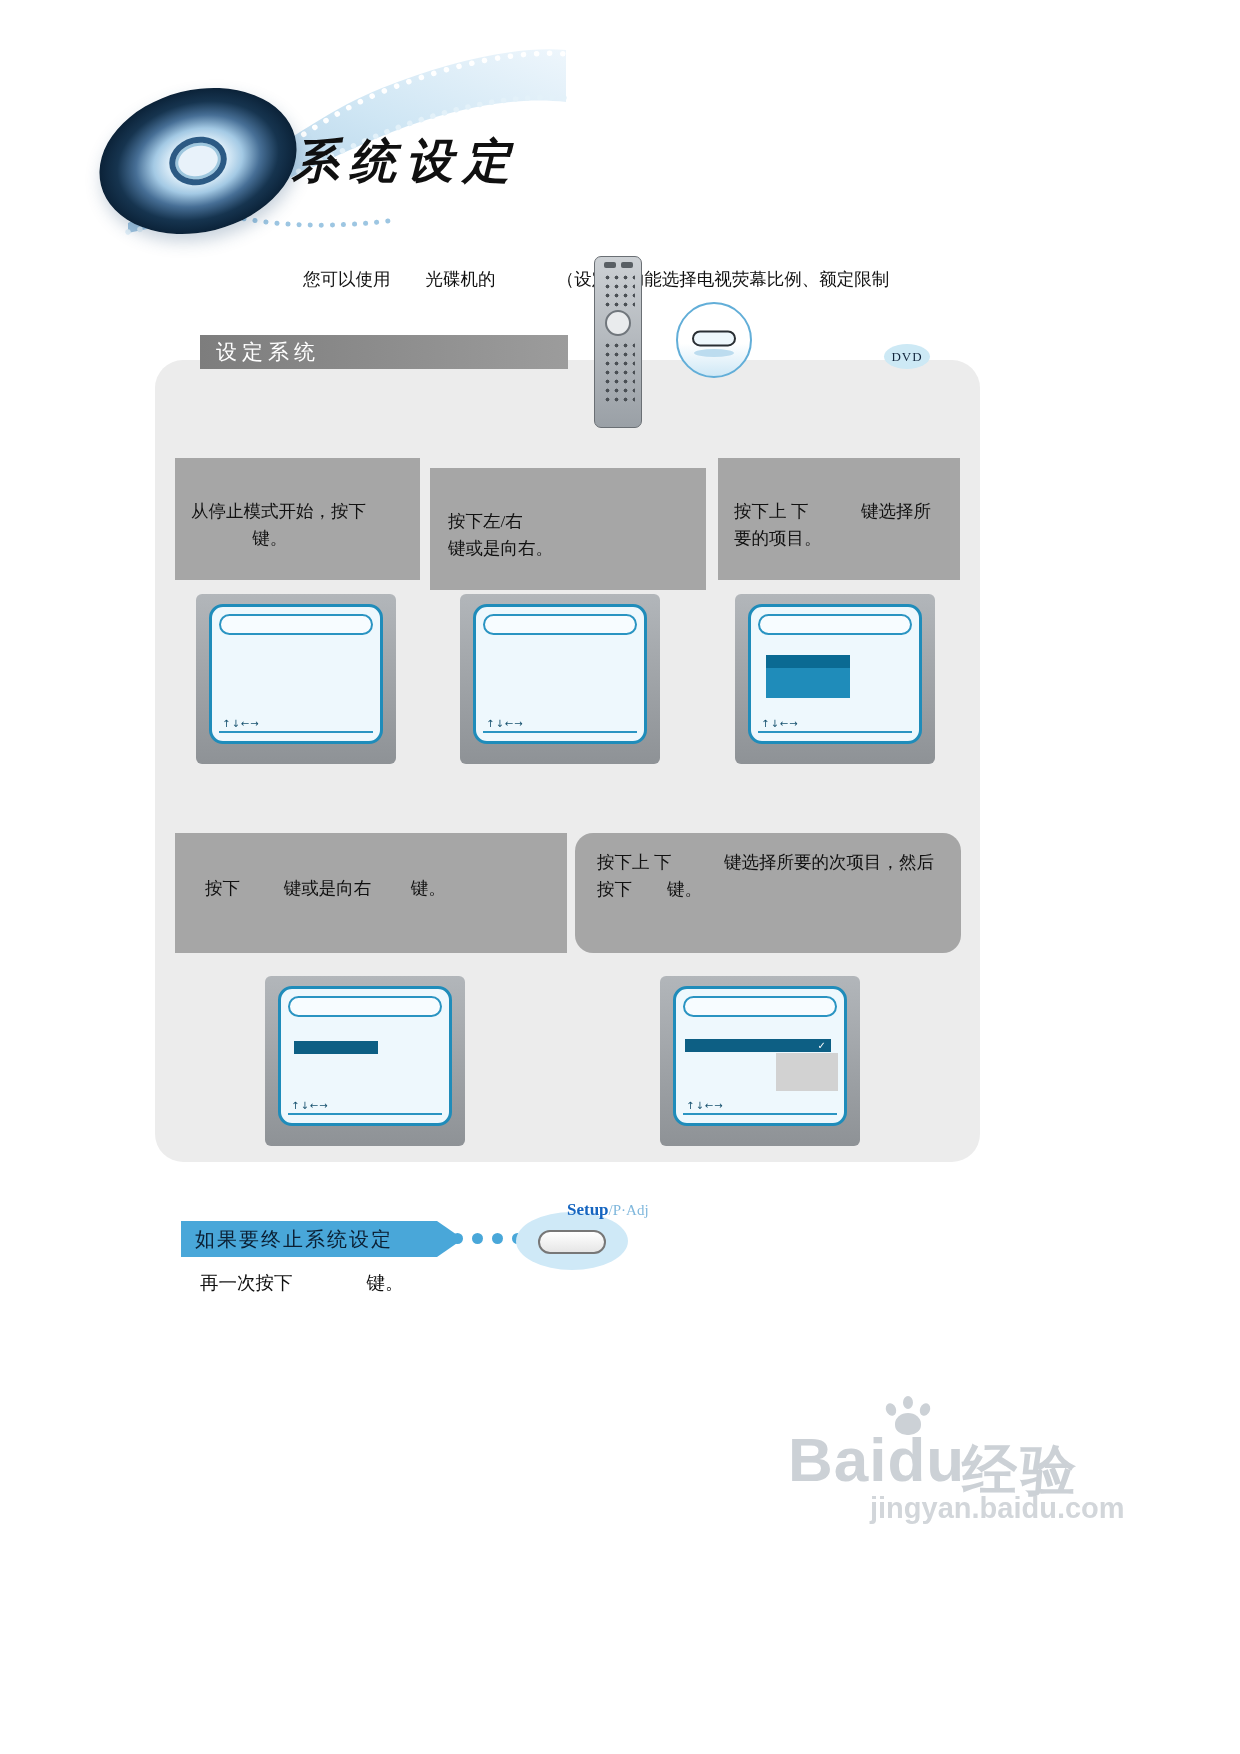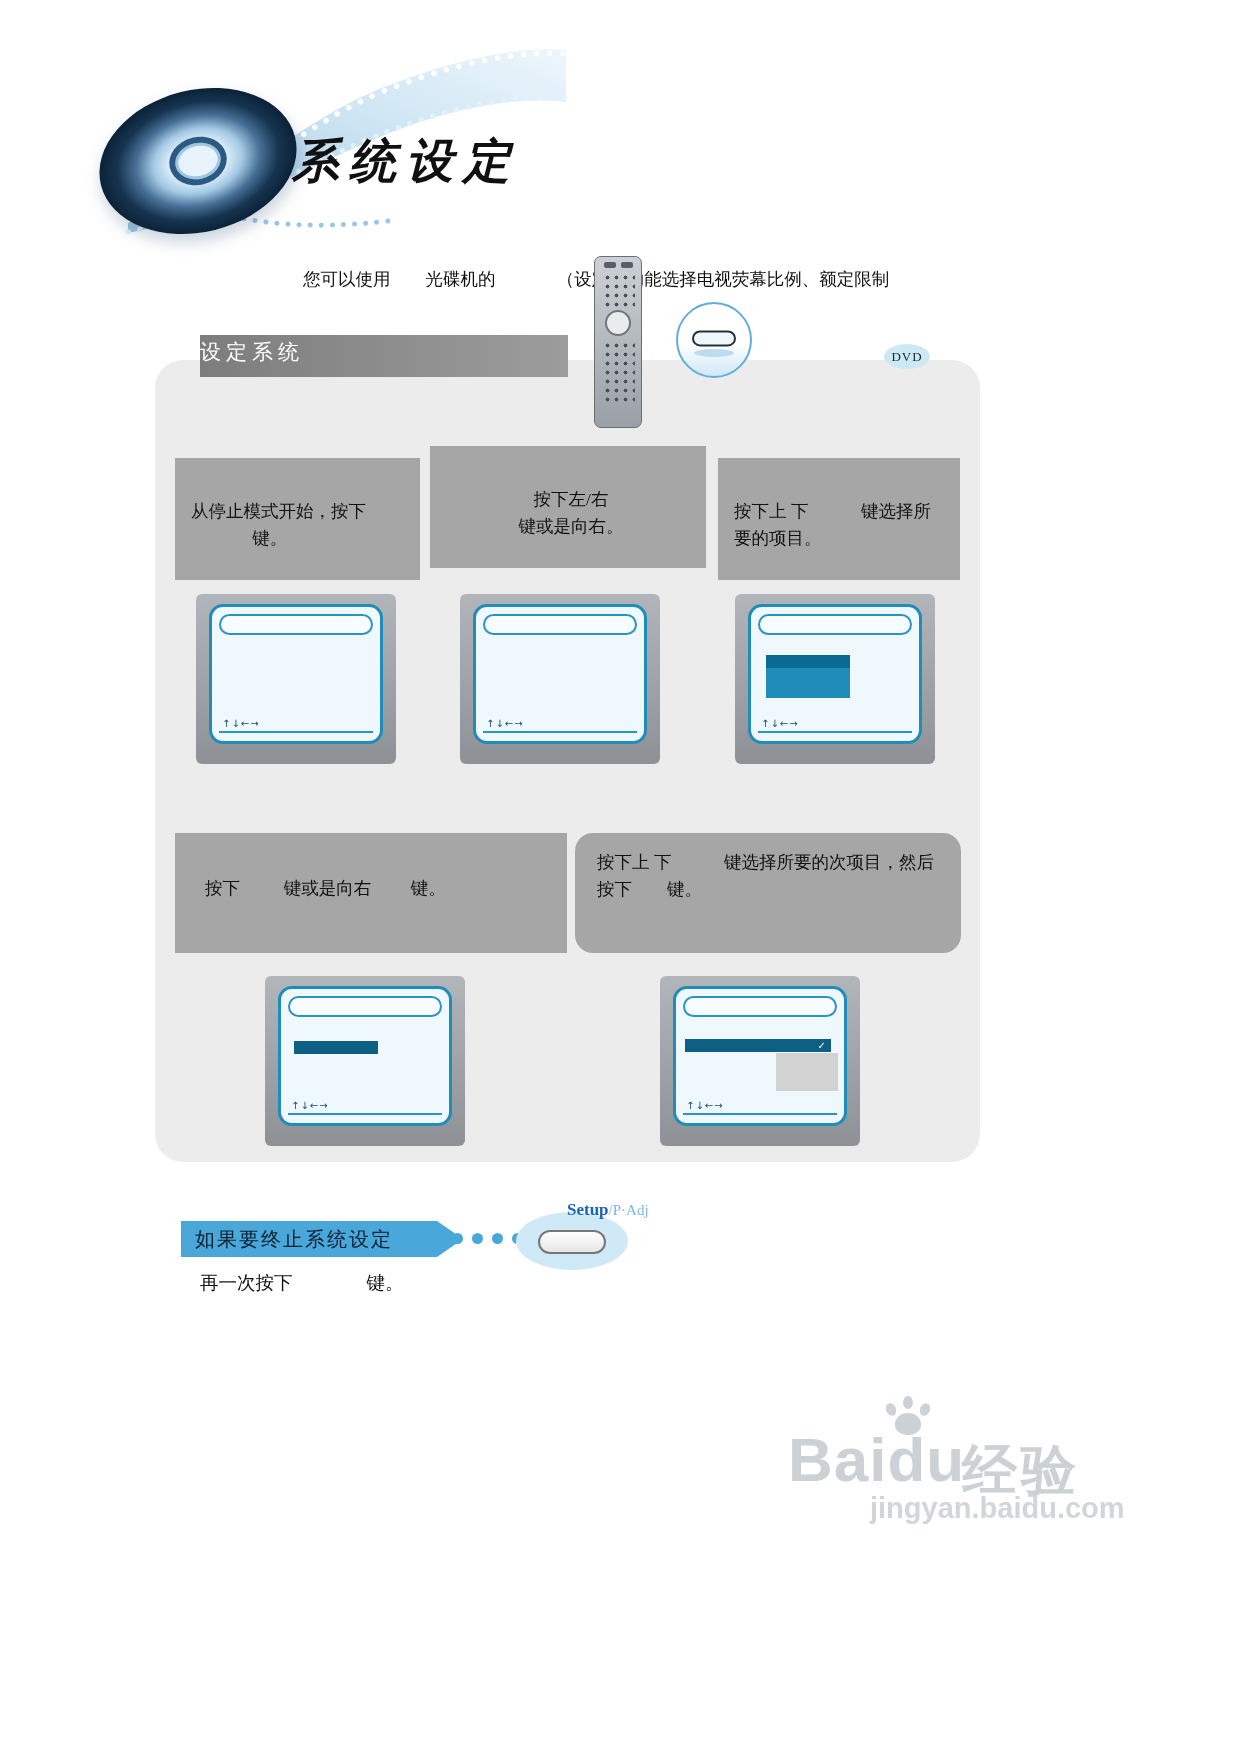--- a/index.html
+++ b/index.html
@@ -35,35 +35,35 @@
     background:#e9ebed; border:2px solid #70767c; }
 
   .callout { position:absolute; left:676px; top:302px; width:76px; height:76px; border-radius:50%;
     background:linear-gradient(#ffffff 55%, #cfe8f6); border:2px solid #62aed8; z-index:6; }
   .callout-btn { position:absolute; left:50%; top:50%; transform:translate(-50%,-60%);
     width:44px; height:16px; border:2px solid #2a2f34; border-radius:9px; background:#eef7fc; }
   .callout::after { content:''; position:absolute; left:50%; top:62%; transform:translateX(-50%);
     width:40px; height:8px; border-radius:50%; background:#bcdcef; }
 
   
-  .section-bar { position:absolute; left:200px; top:335px; width:368px; height:42px; z-index:4;
+  .section-bar { position:absolute; left:200px; top:335px; width:368px; height:34px; z-index:4;
     background:linear-gradient(to right,#7d7d7d,#9c9c9c); color:#ffffff; font-size:21px;
-    line-height:34px; letter-spacing:5px; }
+    line-height:34px; padding-left:16px; letter-spacing:5px; }
   .dvd-badge { position:absolute; left:884px; top:344px; width:46px; height:25px; z-index:4;
     background:#cde9f5; border-radius:50%; color:#12253c; font-size:13px; text-align:center;
     line-height:25px; letter-spacing:1px; }
 
   
   .panel { position:absolute; left:155px; top:360px; width:825px; height:802px;
     background:#ececec; border-radius:28px; z-index:1; }
 
   .step-box { position:absolute; background:#a6a6a6; color:#111; font-size:17.5px;
     line-height:27px; white-space:pre-wrap; z-index:2; }
   .step1 { left:175px; top:458px; width:245px; height:122px; padding:40px 12px 0 16px; }
-  .step2 { left:430px; top:446px; width:276px; height:122px; padding:40px 12px 0 18px;text-align:center; }
+  .step2 { left:430px; top:468px; width:276px; height:122px; padding:40px 12px 0 18px; }
   .step3 { left:718px; top:458px; width:242px; height:122px; padding:40px 10px 0 16px; }
   .step4 { left:175px; top:833px; width:392px; height:120px; padding:42px 12px 0 30px; }
   .step5 { left:575px; top:833px; width:386px; height:120px; padding:16px 10px 0 22px;border-radius:18px; }
 
   
   .tv { position:absolute; width:200px; height:170px; z-index:2;
     background:linear-gradient(#b2b6ba,#8e9296); border-radius:6px; padding:10px 13px 20px; }
   .tv-screen { position:relative; width:100%; height:100%; background:#eef8fd;
     border:3px solid #1f8cba; border-radius:14px; }
   .menu-bar { position:absolute; top:7px; left:7px; right:7px; height:21px;

